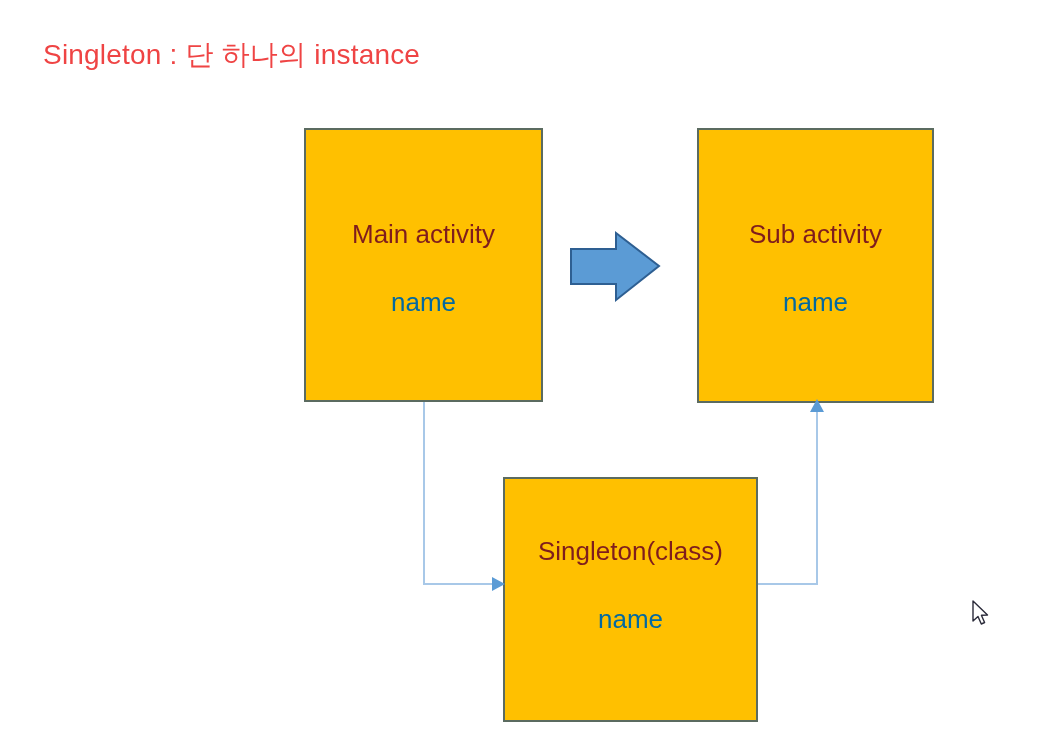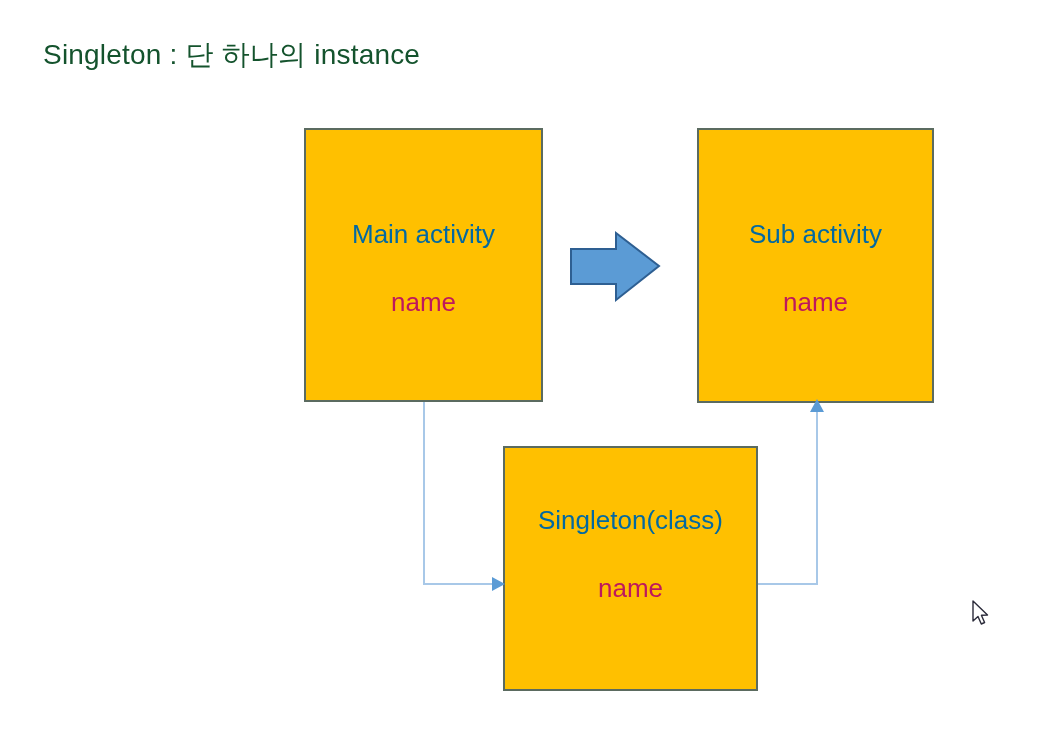--- a/index.html
+++ b/index.html
@@ -24,55 +24,55 @@
     background: #ffffff;
   }
 
   
   .slide-title {
     position: absolute;
     left: 43px;
     top: 36px;
     font-size: 28px;
     line-height: 38px;
-    color: #14532d;
+    color: #ef4444;
     font-weight: 400;
     letter-spacing: 0.2px;
     white-space: nowrap;
   }
 
   
   .node-box {
     position: absolute;
     background: #FFC000;
     border: 2px solid #5B6B60;
     box-sizing: border-box;
     display: flex;
     flex-direction: column;
     align-items: center;
     justify-content: flex-start;
   }
   .node-title {
-    color: #0369a1;
+    color: #7f1d1d;
     font-size: 26px;
     line-height: 30px;
     white-space: nowrap;
     text-align: center;
   }
   .node-sub {
-    color: #be185d;
+    color: #0369a1;
     font-size: 26px;
     line-height: 30px;
     white-space: nowrap;
     text-align: center;
   }
 
   #box-main  { left: 304px; top: 128px; width: 239px; height: 274px; }
   #box-sub   { left: 697px; top: 128px; width: 237px; height: 275px; }
-  #box-singleton { left: 503px; top: 446px; width: 255px; height: 245px; }
+  #box-singleton { left: 503px; top: 477px; width: 255px; height: 245px; }
 
   #box-main .node-title      { margin-top: 89px; }
   #box-main .node-sub        { margin-top: 38px; }
   #box-sub  .node-title      { margin-top: 89px; text-align: center; }
   #box-sub  .node-sub        { margin-top: 38px; }
   #box-singleton .node-title { margin-top: 57px; }
   #box-singleton .node-sub   { margin-top: 38px; }
 
   
   #overlay {

